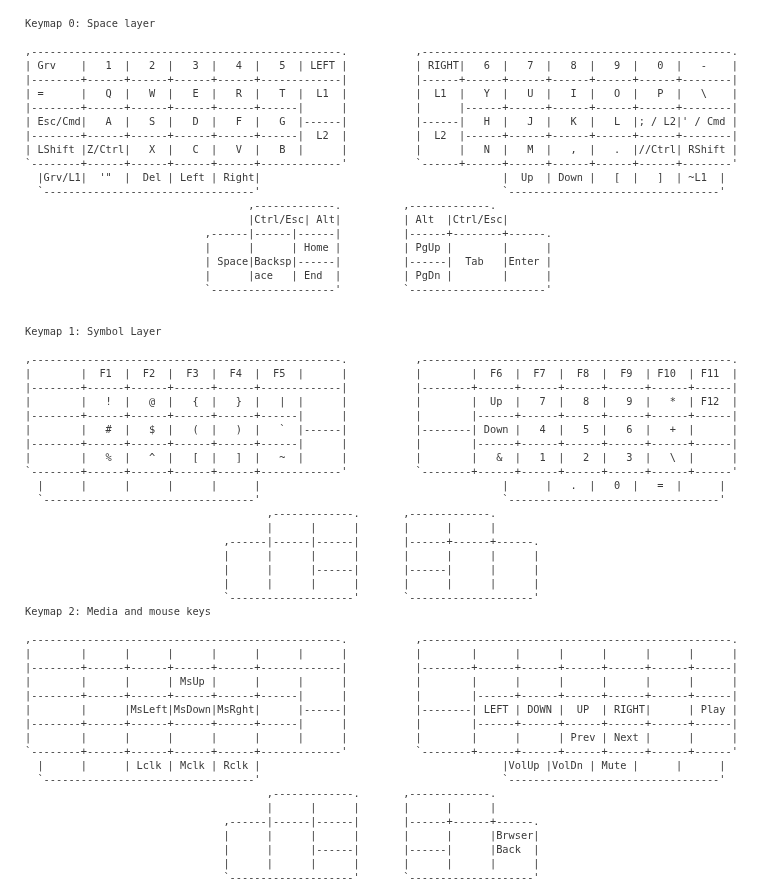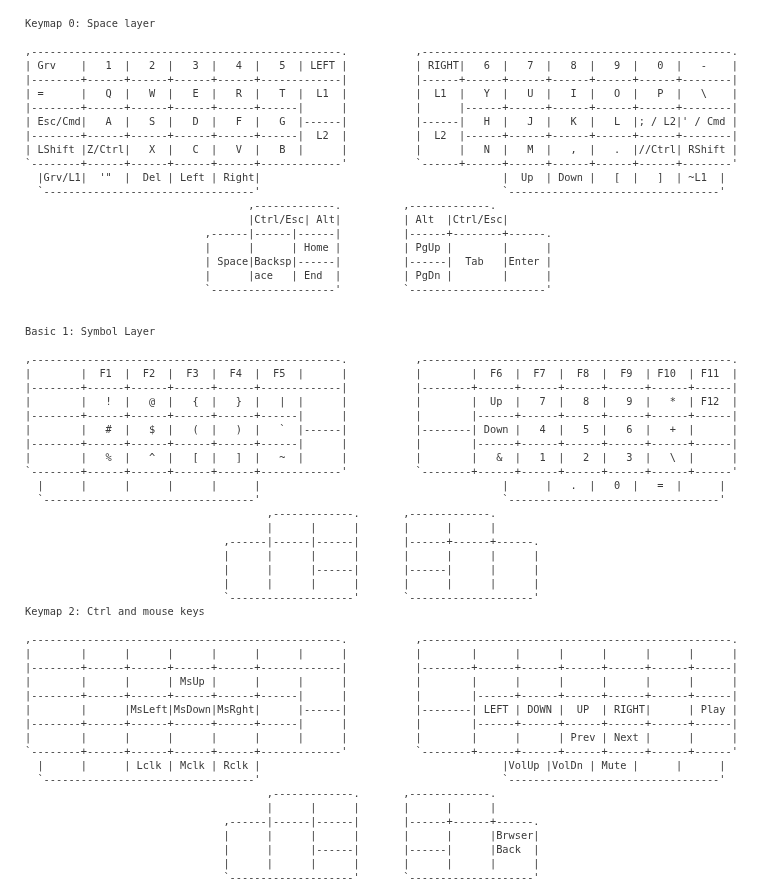--- a/index.html
+++ b/index.html
@@ -54,21 +54,21 @@
                                     ,-------------.          ,-------------.
                                     |Ctrl/Esc| Alt|          | Alt  |Ctrl/Esc|
                              ,------|------|------|          |------+--------+------.
                              |      |      | Home |          | PgUp |        |      |
                              | Space|Backsp|------|          |------|  Tab   |Enter |
                              |      |ace   | End  |          | PgDn |        |      |
                              `--------------------'          `----------------------'</pre>
   </section>
 
   <section class="section-gap">
-    <div class="km-title">Basic 1: Symbol Layer</div>
+    <div class="km-title">Keymap 1: Symbol Layer</div>
     <pre class="km-art">,--------------------------------------------------.           ,--------------------------------------------------.
 |        |  F1  |  F2  |  F3  |  F4  |  F5  |      |           |        |  F6  |  F7  |  F8  |  F9  | F10  | F11  |
 |--------+------+------+------+------+-------------|           |--------+------+------+------+------+------+------|
 |        |   !  |   @  |   {  |   }  |   |  |      |           |        |  Up  |   7  |   8  |   9  |   *  | F12  |
 |--------+------+------+------+------+------|      |           |        |------+------+------+------+------+------|
 |        |   #  |   $  |   (  |   )  |   `  |------|           |--------| Down |   4  |   5  |   6  |   +  |      |
 |--------+------+------+------+------+------|      |           |        |------+------+------+------+------+------|
 |        |   %  |   ^  |   [  |   ]  |   ~  |      |           |        |   &amp;  |   1  |   2  |   3  |   \  |      |
 `--------+------+------+------+------+-------------'           `--------+------+------+------+------+------+------'
   |      |      |      |      |      |                                       |      |   .  |   0  |   =  |      |
@@ -76,21 +76,21 @@
                                        ,-------------.       ,-------------.
                                        |      |      |       |      |      |
                                 ,------|------|------|       |------+------+------.
                                 |      |      |      |       |      |      |      |
                                 |      |      |------|       |------|      |      |
                                 |      |      |      |       |      |      |      |
                                 `--------------------'       `--------------------'</pre>
   </section>
 
   <section class="section-tight">
-    <div class="km-title">Keymap 2: Ctrl and mouse keys</div>
+    <div class="km-title">Keymap 2: Media and mouse keys</div>
     <pre class="km-art">,--------------------------------------------------.           ,--------------------------------------------------.
 |        |      |      |      |      |      |      |           |        |      |      |      |      |      |      |
 |--------+------+------+------+------+-------------|           |--------+------+------+------+------+------+------|
 |        |      |      | MsUp |      |      |      |           |        |      |      |      |      |      |      |
 |--------+------+------+------+------+------|      |           |        |------+------+------+------+------+------|
 |        |      |MsLeft|MsDown|MsRght|      |------|           |--------| LEFT | DOWN |  UP  | RIGHT|      | Play |
 |--------+------+------+------+------+------|      |           |        |------+------+------+------+------+------|
 |        |      |      |      |      |      |      |           |        |      |      | Prev | Next |      |      |
 `--------+------+------+------+------+-------------'           `--------+------+------+------+------+------+------'
   |      |      | Lclk | Mclk | Rclk |                                       |VolUp |VolDn | Mute |      |      |

